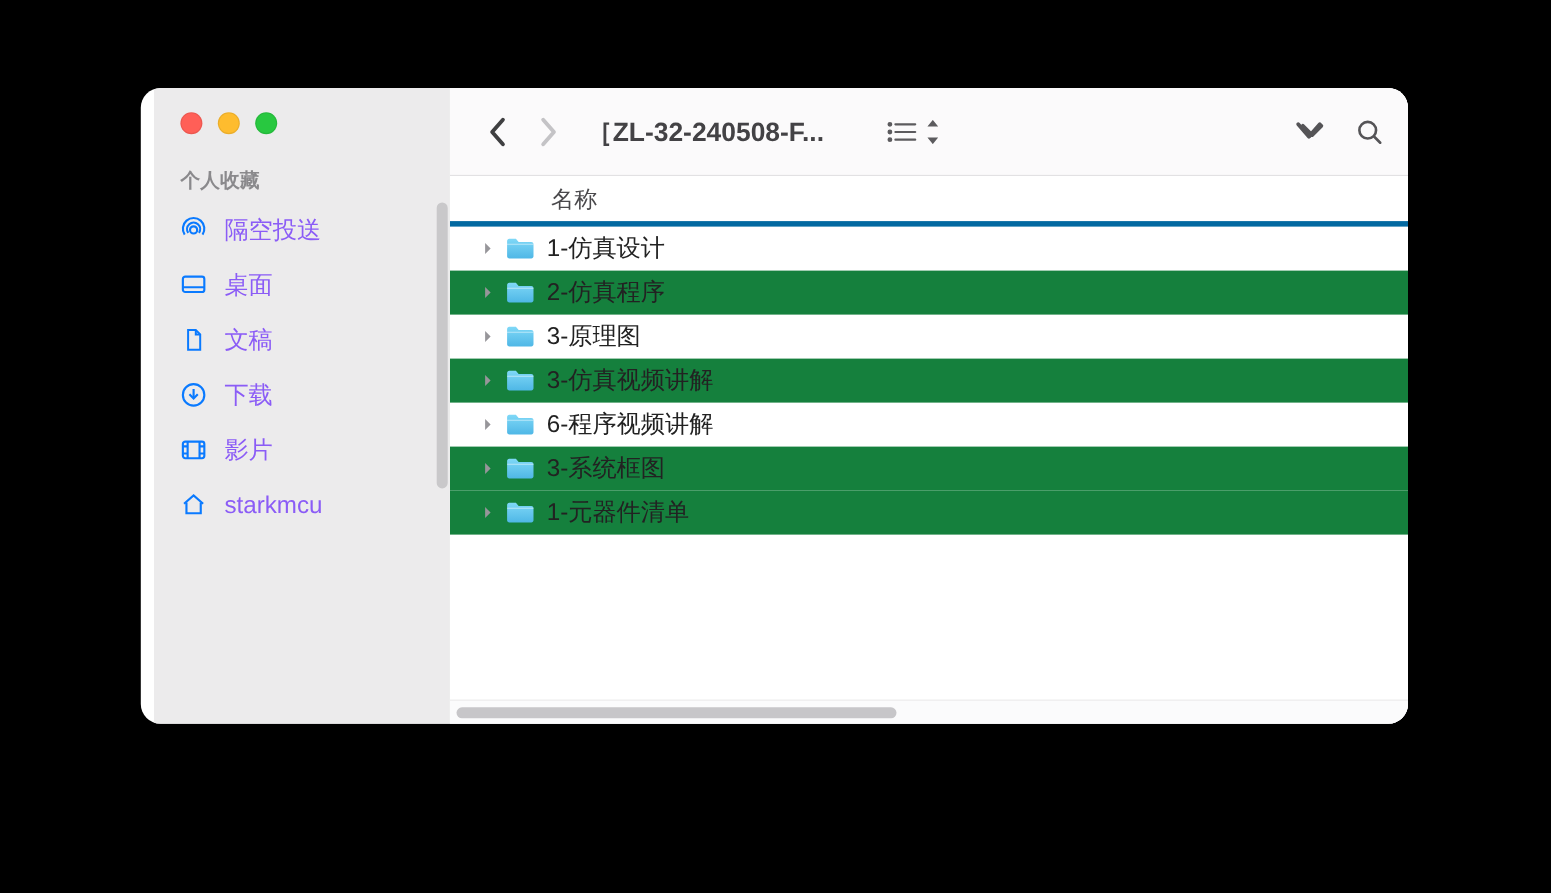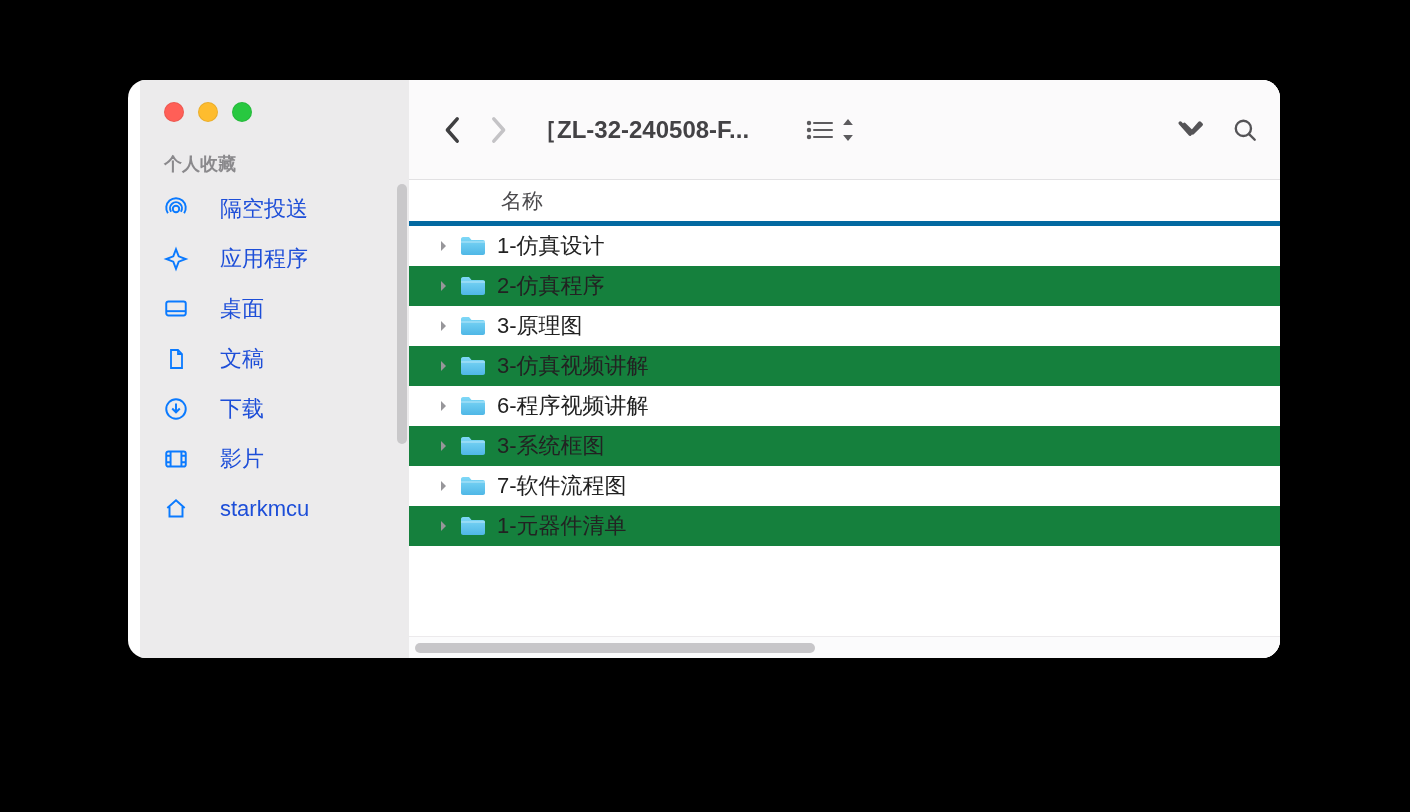--- a/index.html
+++ b/index.html
@@ -40,23 +40,23 @@
     font-size: 18px;
     color: #8a898c;
     font-weight: 600;
   }
   .sidebar-items { display: flex; flex-direction: column; }
   .sidebar-item {
     display: flex;
     align-items: center;
     height: 50px;
     padding-left: 22px;
-    gap: 30px;
+    gap: 14px;
     font-size: 22px;
-    color: #1d4ed8;
+    color: #8b5cf6;
     cursor: default;
   }
   .sidebar-item .icon {
     width: 28px; height: 28px;
     display: flex; align-items: center; justify-content: center;
     color: #0a7aff;
   }
   .sidebar-scrollbar {
     position: absolute;
     right: 2px; top: 104px;
@@ -65,21 +65,21 @@
     border-radius: 5px;
   }
   
   .main {
     flex: 1;
     display: flex;
     flex-direction: column;
     background: #fff;
   }
   .toolbar {
-    height: 100px;
+    height: 80px;
     background: #fbfafb;
     border-bottom: 1px solid #e2e1e3;
     display: flex;
     align-items: center;
     padding: 0 22px 0 24px;
     gap: 5px;
   }
   .nav-arrow {
     width: 40px; height: 40px;
     display: flex; align-items: center; justify-content: center;
@@ -173,28 +173,20 @@
           <svg width="26" height="26" viewBox="0 0 24 24" fill="none" stroke="currentColor" stroke-width="1.8">
             <circle cx="12" cy="12" r="3"></circle>
               <path d="M4.5 16a9 9 0 1 1 15 0"></path>
               <path d="M7.5 14.5a5.5 5.5 0 1 1 9 0"></path>
           </svg>
         </span>
         <span>隔空投送</span>
       </div>
 
 
-      <div class="sidebar-item">
-        <span class="icon">
-          <svg width="26" height="26" viewBox="0 0 24 24" fill="none" stroke="currentColor" stroke-width="1.8">
-            <path d="M12 3l2.5 6.5L21 12l-6.5 2.5L12 21l-2.5-6.5L3 12l6.5-2.5z"></path>
-          </svg>
-        </span>
-        <span>应用程序</span>
-      </div>
 
       <div class="sidebar-item">
         <span class="icon">
           <svg width="26" height="26" viewBox="0 0 24 24" fill="none" stroke="currentColor" stroke-width="1.8">
             <rect x="3" y="5" width="18" height="13" rx="2"></rect>
               <path d="M3 14h18"></path>
           </svg>
         </span>
         <span>桌面</span>
       </div>
@@ -407,40 +399,20 @@
                   <stop offset="0" stop-color="#7fd8f7"></stop>
                   <stop offset="1" stop-color="#4fb7e6"></stop>
                 </linearGradient>
               </defs>
               <path d="M2 4c0-1 .8-2 2-2h6l2.5 3H24c1 0 2 .8 2 2v11c0 1-.8 2-2 2H4c-1 0-2-.8-2-2V4z" fill="url(#fg)"></path>
               <path d="M2 7h24" stroke="#ffffff" stroke-opacity="0.5"></path>
             </svg>
           </span>
           <span>3-系统框图</span>
         </div>
-        <div class="file-row">
-          <span class="disclosure">
-            <svg width="10" height="12" viewBox="0 0 8 12" fill="currentColor">
-              <path d="M1 1l5 5-5 5z"></path>
-            </svg>
-          </span>
-          <span class="folder-icon">
-            <svg width="28" height="22" viewBox="0 0 28 22">
-              <defs>
-                <linearGradient id="fg" x1="0" y1="0" x2="0" y2="1">
-                  <stop offset="0" stop-color="#7fd8f7"></stop>
-                  <stop offset="1" stop-color="#4fb7e6"></stop>
-                </linearGradient>
-              </defs>
-              <path d="M2 4c0-1 .8-2 2-2h6l2.5 3H24c1 0 2 .8 2 2v11c0 1-.8 2-2 2H4c-1 0-2-.8-2-2V4z" fill="url(#fg)"></path>
-              <path d="M2 7h24" stroke="#ffffff" stroke-opacity="0.5"></path>
-            </svg>
-          </span>
-          <span>7-软件流程图</span>
-        </div>
         <div class="file-row alt">
           <span class="disclosure">
             <svg width="10" height="12" viewBox="0 0 8 12" fill="currentColor">
               <path d="M1 1l5 5-5 5z"></path>
             </svg>
           </span>
           <span class="folder-icon">
             <svg width="28" height="22" viewBox="0 0 28 22">
               <defs>
                 <linearGradient id="fg" x1="0" y1="0" x2="0" y2="1">

